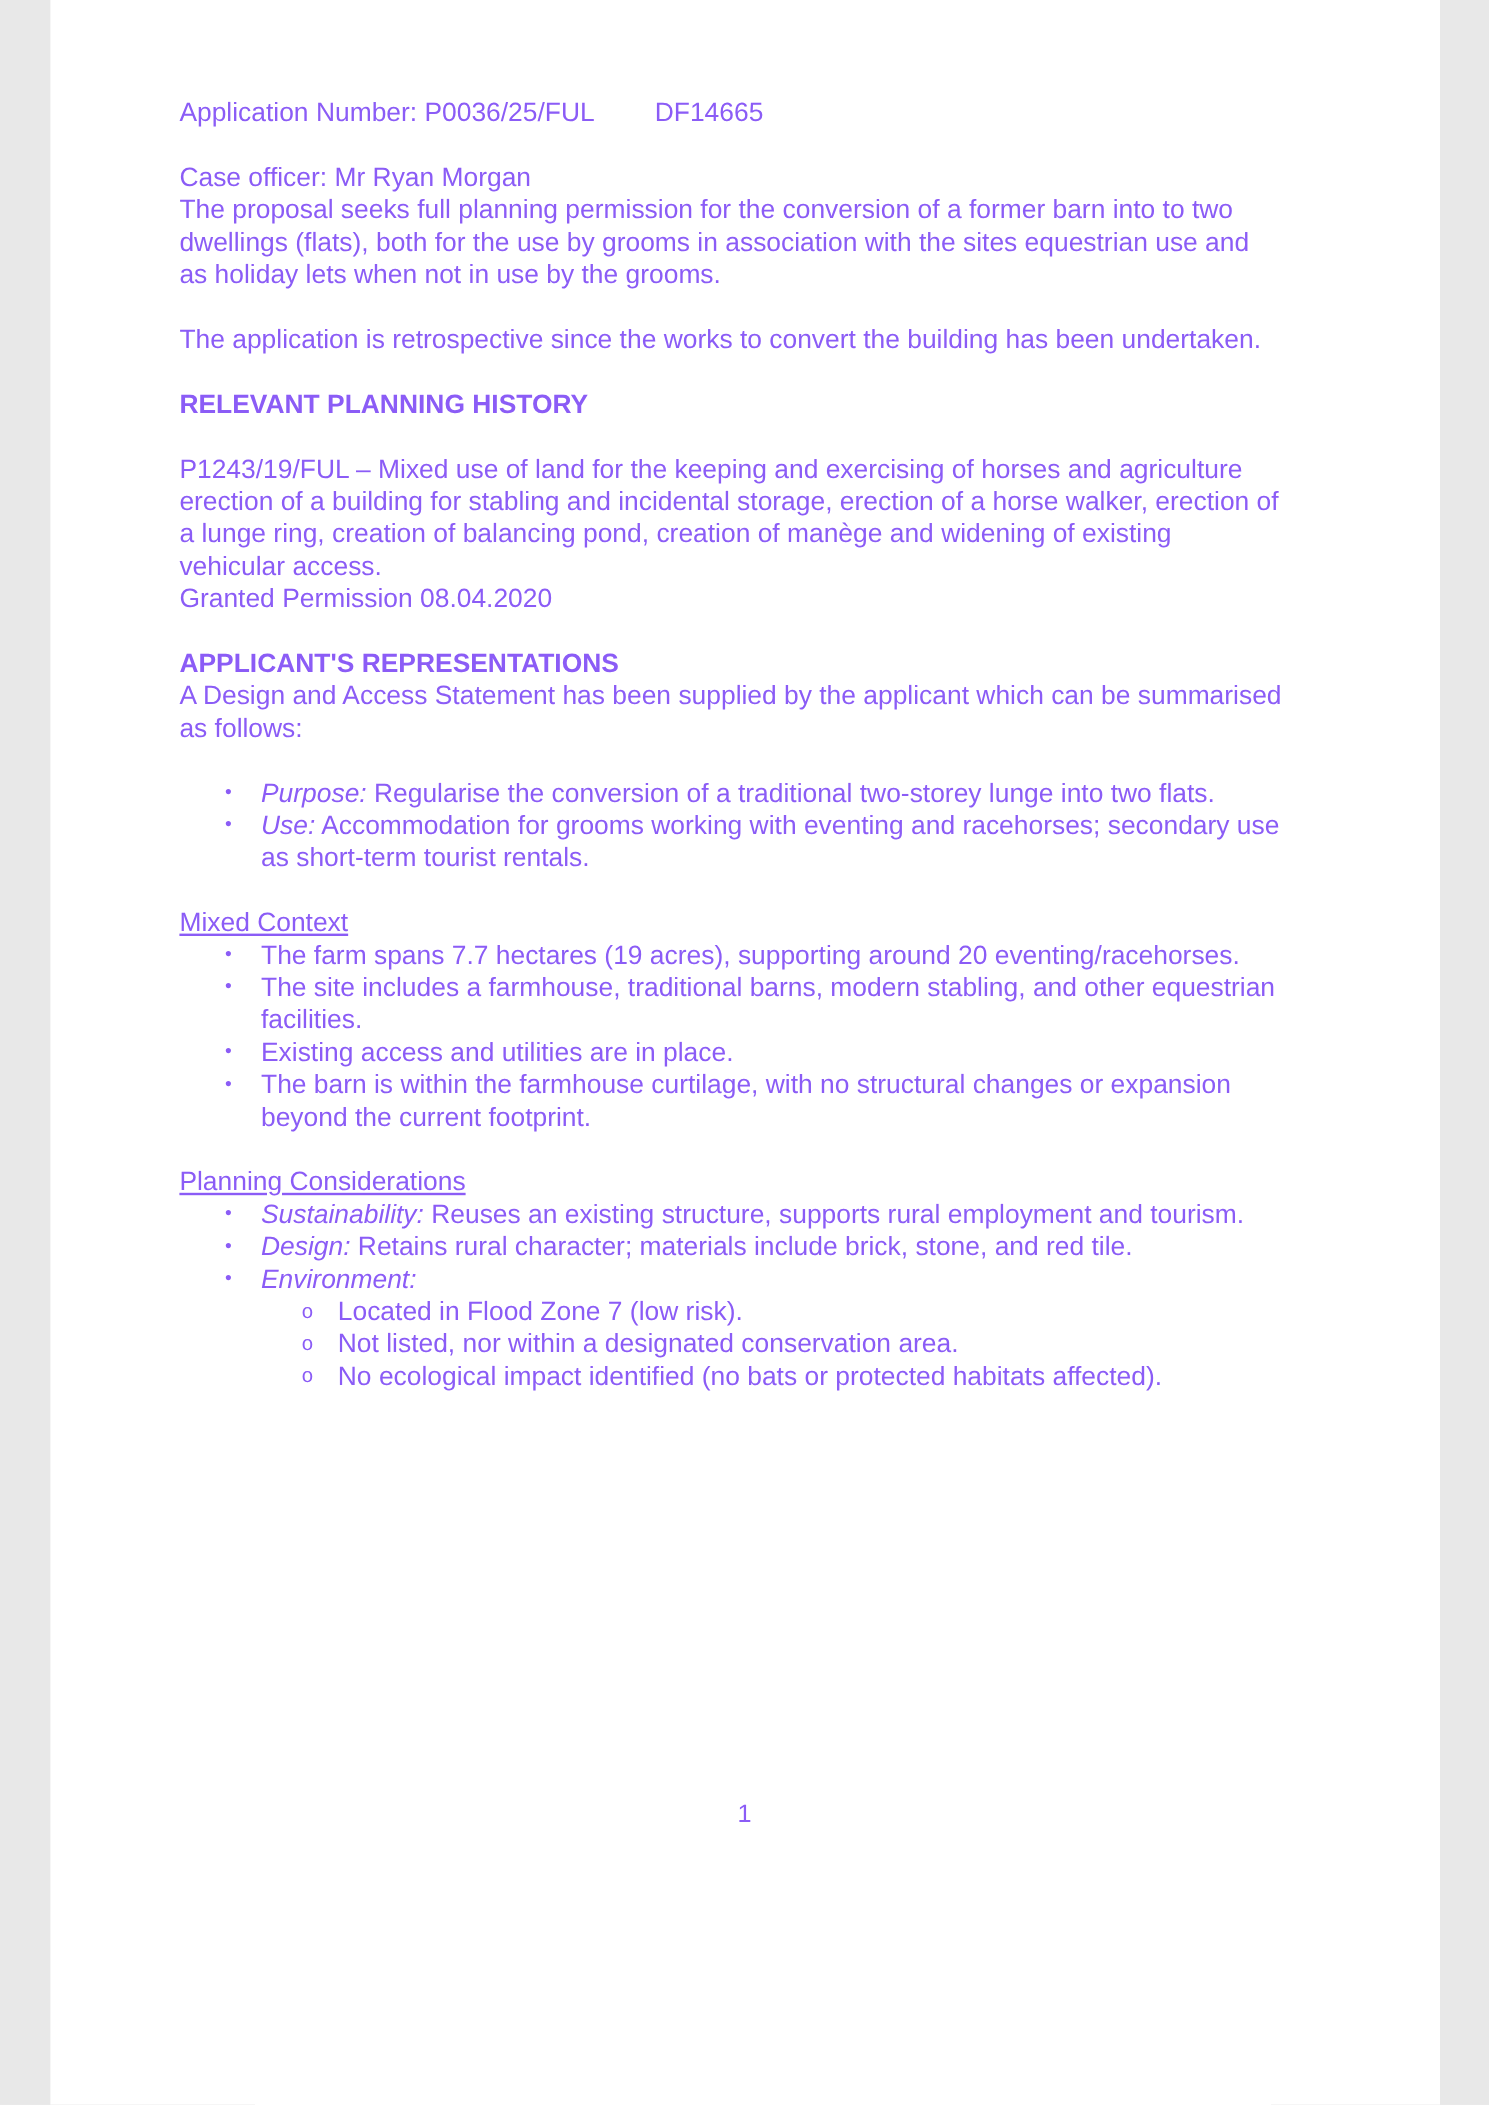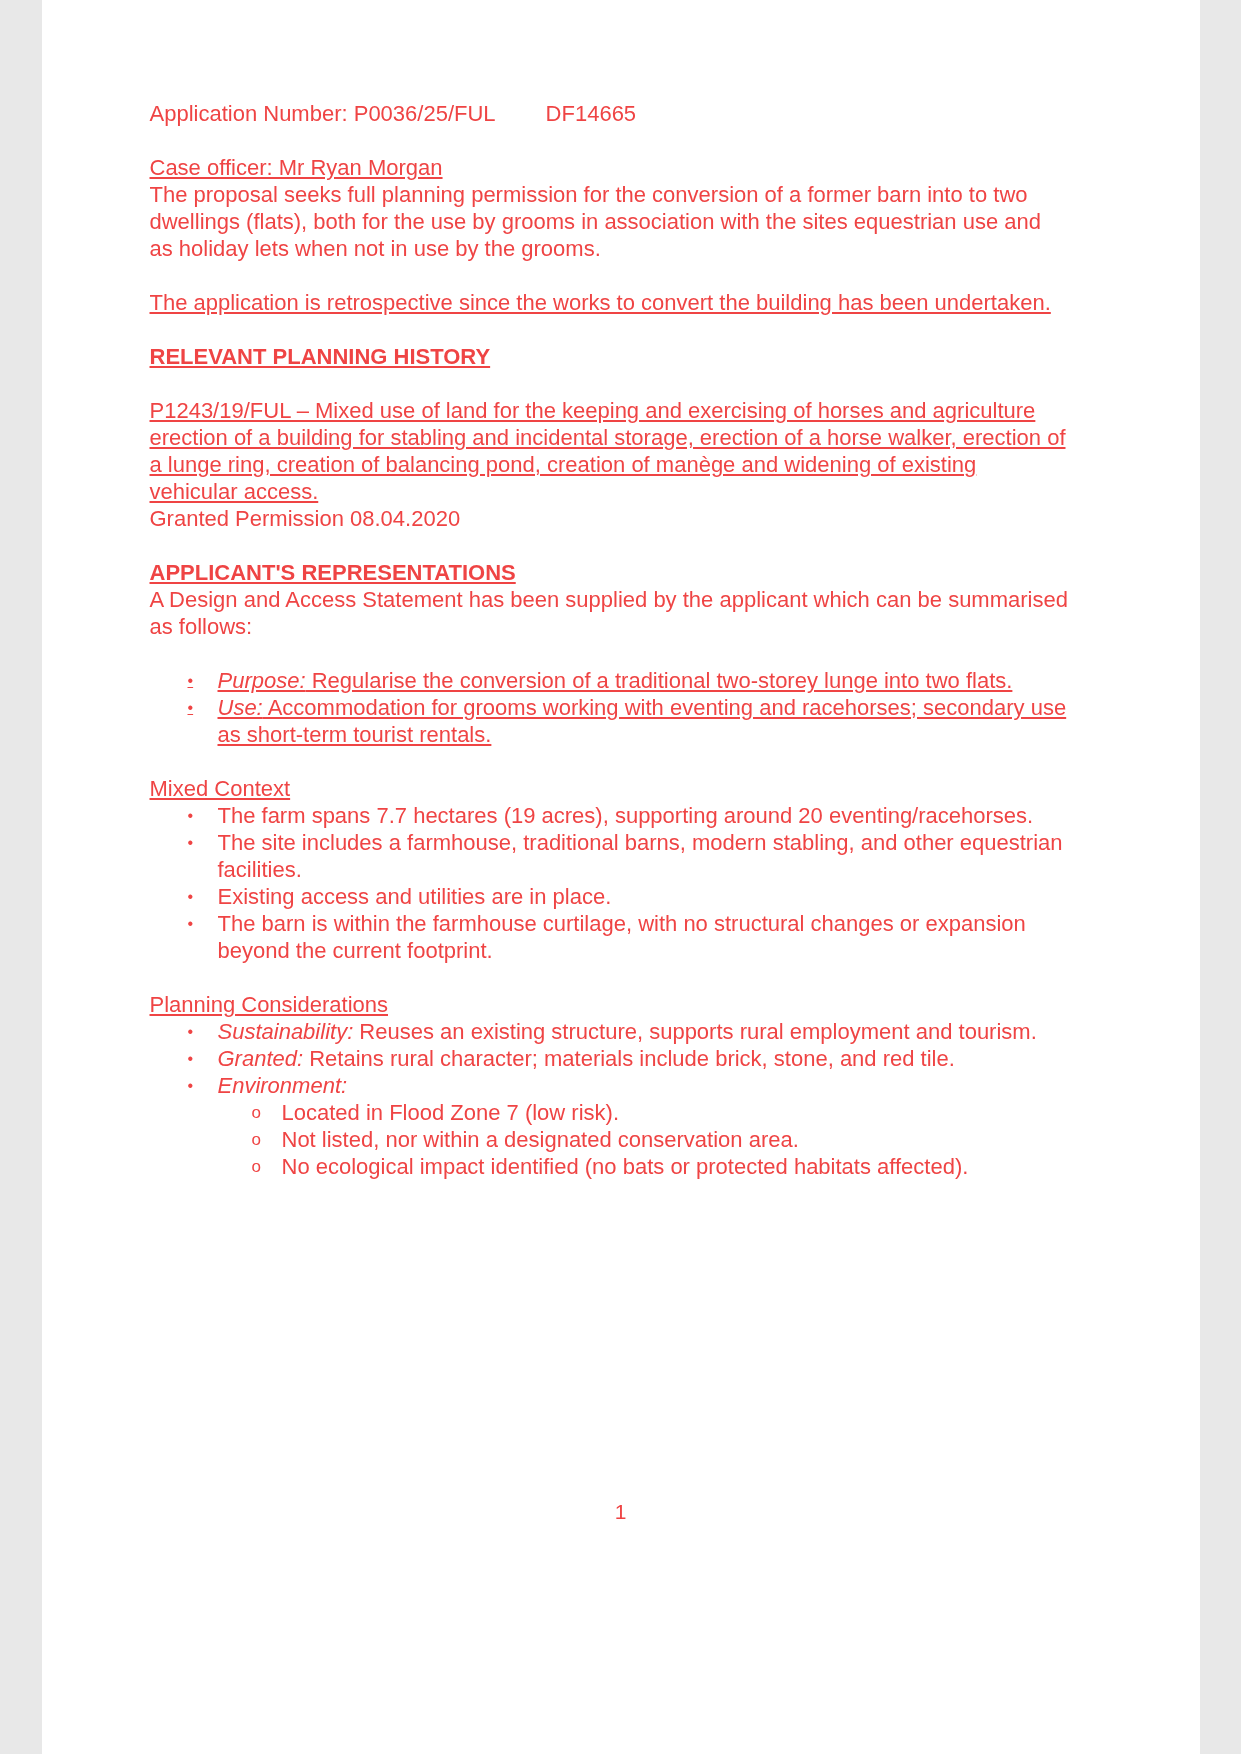--- a/index.html
+++ b/index.html
@@ -4,31 +4,31 @@
 <title>Planning Application Report</title>
 <style>
   * { box-sizing: border-box; }
   html, body { margin: 0; padding: 0; background: #e8e8e8; }
   .page {
     position: relative;
     width: 1158px;
     height: 1754px;
     margin: 0 auto;
     background: #ffffff;
-    color: #ef4444;
+    color: #8b5cf6;
     font-family: "Liberation Sans", "DejaVu Sans", sans-serif;
     font-size: 22px;
     line-height: 27px;
-    padding: 100px 130px 0 108px;
+    padding: 80px 130px 0 108px;
     overflow: hidden;
   }
   p, h2 { margin: 0; padding: 0; font-size: 22px; line-height: 27px; }
   h2 { font-weight: bold; }
   .underline { text-decoration: underline; }
-  .sp1 { margin-top: 27px; text-decoration: underline; }   
+  .sp1 { margin-top: 27px; }   
   .sp2 { margin-top: 52px; }   
   .file-ref { margin-left: 50px; }
   .li { display: flex; }
   .li .marker {
     flex: 0 0 30px;
     width: 30px;
     margin-left: 38px;
     font-size: 16px;
     line-height: 27px;
   }
@@ -100,21 +100,21 @@
   </div>
 
   <p class="sp1 underline">Planning Considerations</p>
   <div>
     <div class="li">
       <span class="marker">•</span>
       <span class="content"><span class="lead">Sustainability:</span><span> Reuses an existing structure, supports rural employment and tourism.</span></span>
     </div>
     <div class="li">
       <span class="marker">•</span>
-      <span class="content"><span class="lead">Granted:</span><span> Retains rural character; materials include brick, stone, and red tile.</span></span>
+      <span class="content"><span class="lead">Design:</span><span> Retains rural character; materials include brick, stone, and red tile.</span></span>
     </div>
     <div class="li">
       <span class="marker">•</span>
       <span class="content"><span class="lead">Environment:</span><span></span></span>
     </div>
     <div class="li sub">
       <span class="marker">o</span>
       <span class="content">Located in Flood Zone 7 (low risk).</span>
     </div>
     <div class="li sub">

